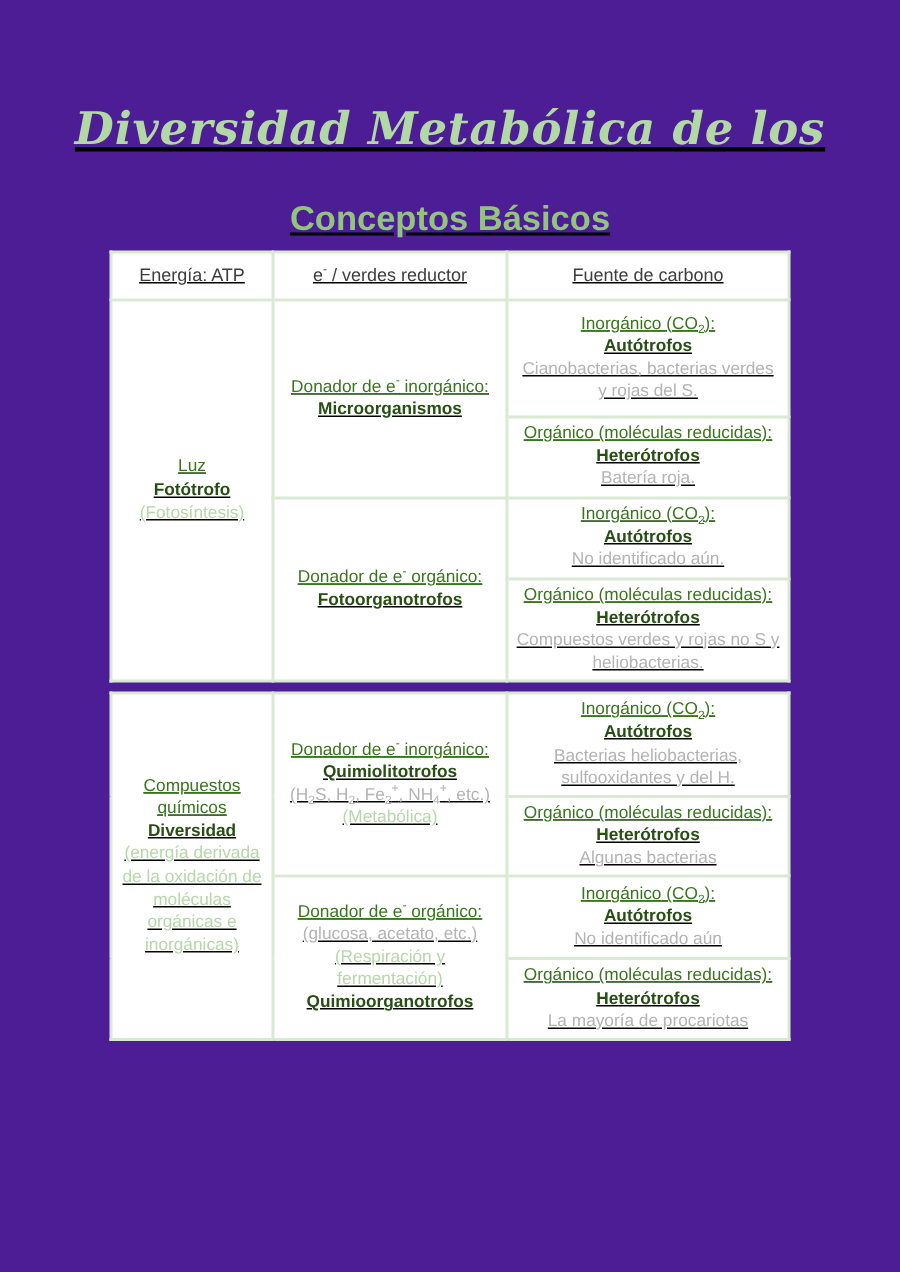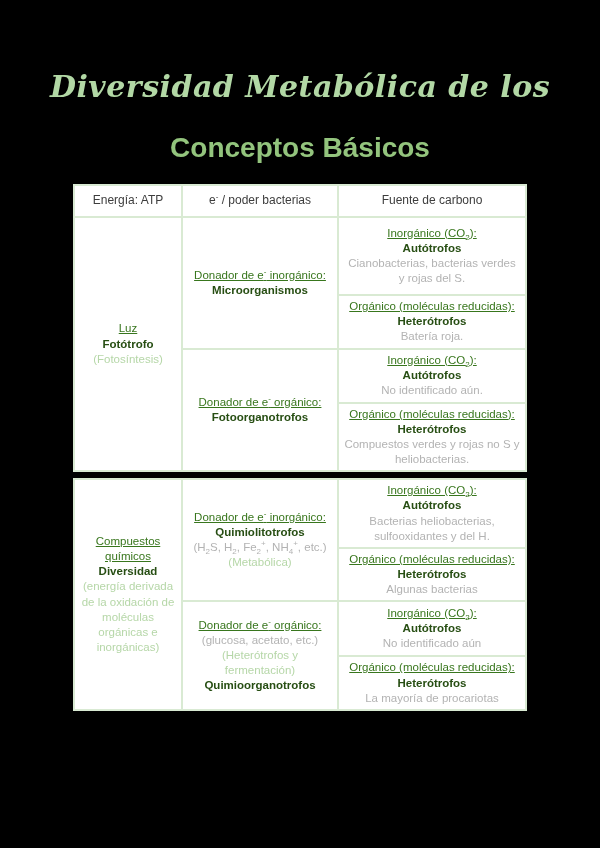--- a/index.html
+++ b/index.html
@@ -1,34 +1,34 @@
 <!DOCTYPE html>
 <html><head>
 <meta charset="utf-8">
 <style>
   html,body{margin:0;padding:0;background:#ffffff;}
   .page{
-    width:600px;height:848px;background:#000000;overflow:hidden;
-    font-family:"Liberation Sans",sans-serif;position:relative;
+    width:600px;height:848px;background:#4c1d95;overflow:hidden;
+    font-family:"Liberation Sans",sans-serif;position:relative;text-decoration:underline;
   }
   .doc-title{
     margin:0;padding-top:64px;text-align:center;
     font-family:"DejaVu Serif",serif;font-style:italic;font-weight:bold;
     font-size:30px;line-height:45px;color:#b2d8a5;letter-spacing:.5px;
   }
   .doc-title .tline{display:block;}
   .doc-subtitle{
     margin:23px 12px 0;text-align:center;
-    font-size:28px;font-weight:bold;color:#93c47d;
+    font-size:23px;font-weight:bold;color:#93c47d;
   }
   table.t{
     width:452px;margin:0 auto;border-collapse:collapse;table-layout:fixed;
     font-size:11.5px;line-height:1.32;
   }
-  table.t1{margin-top:20px;}
+  table.t1{margin-top:8px;}
   table.t2{margin-top:6px;}
   col.c1{width:108px;} col.c2{width:156px;} col.c3{width:188px;}
   .t th,.t td{
     border:2px solid #d9ead3;text-align:center;vertical-align:middle;
     padding:3px 5px;background:#ffffff;
   }
   .t th{font-weight:normal;color:#3d3d3d;font-size:12px;height:24px;}
   tr.r78{height:78px;} tr.r44{height:44px;} tr.r54{height:54px;} tr.r60{height:60px;}
   tr.r67{height:67px;} tr.r53{height:53px;} tr.r55{height:55px;} tr.r51{height:51px;}
   .link{color:#38761d;text-decoration:underline;}
@@ -50,21 +50,21 @@
 
   <table class="t t1">
     <colgroup>
         <col class="c1">
         <col class="c2">
         <col class="c3">
       </colgroup>
     <tbody>
         <tr>
       <th>Energía: ATP</th>
-      <th><span>e</span><sup>-</sup><span> / poder bacterias</span></th>
+      <th><span>e</span><sup>-</sup><span> / verdes reductor</span></th>
       <th>Fuente de carbono</th>
     </tr>
     <tr class="r78">
       <td rowspan="4">
         <div class="link">Luz</div>
         <div class="bold">Fotótrofo</div>
         <div class="note">(Fotosíntesis)</div>
       </td>
       <td rowspan="2">
         <div class="link"><span>Donador de e</span><sup>-</sup><span> inorgánico:</span></div>
@@ -133,21 +133,21 @@
       <td>
         <div class="link">Orgánico (moléculas reducidas):</div>
         <div class="bold">Heterótrofos</div>
         <div class="gray">Algunas bacterias</div>
       </td>
     </tr>
     <tr class="r55">
       <td rowspan="2">
         <div class="link"><span>Donador de e</span><sup>-</sup><span> orgánico:</span></div>
         <div class="gray">(glucosa, acetato, etc.)</div>
-        <div class="note">(Heterótrofos y fermentación)</div>
+        <div class="note">(Respiración y fermentación)</div>
         <div class="bold">Quimioorganotrofos</div>
       </td>
       <td>
         <div class="link"><span>Inorgánico (CO</span><sub>2</sub><span>):</span></div>
         <div class="bold">Autótrofos</div>
         <div class="gray">No identificado aún</div>
       </td>
     </tr>
     <tr class="r51">
       <td>

